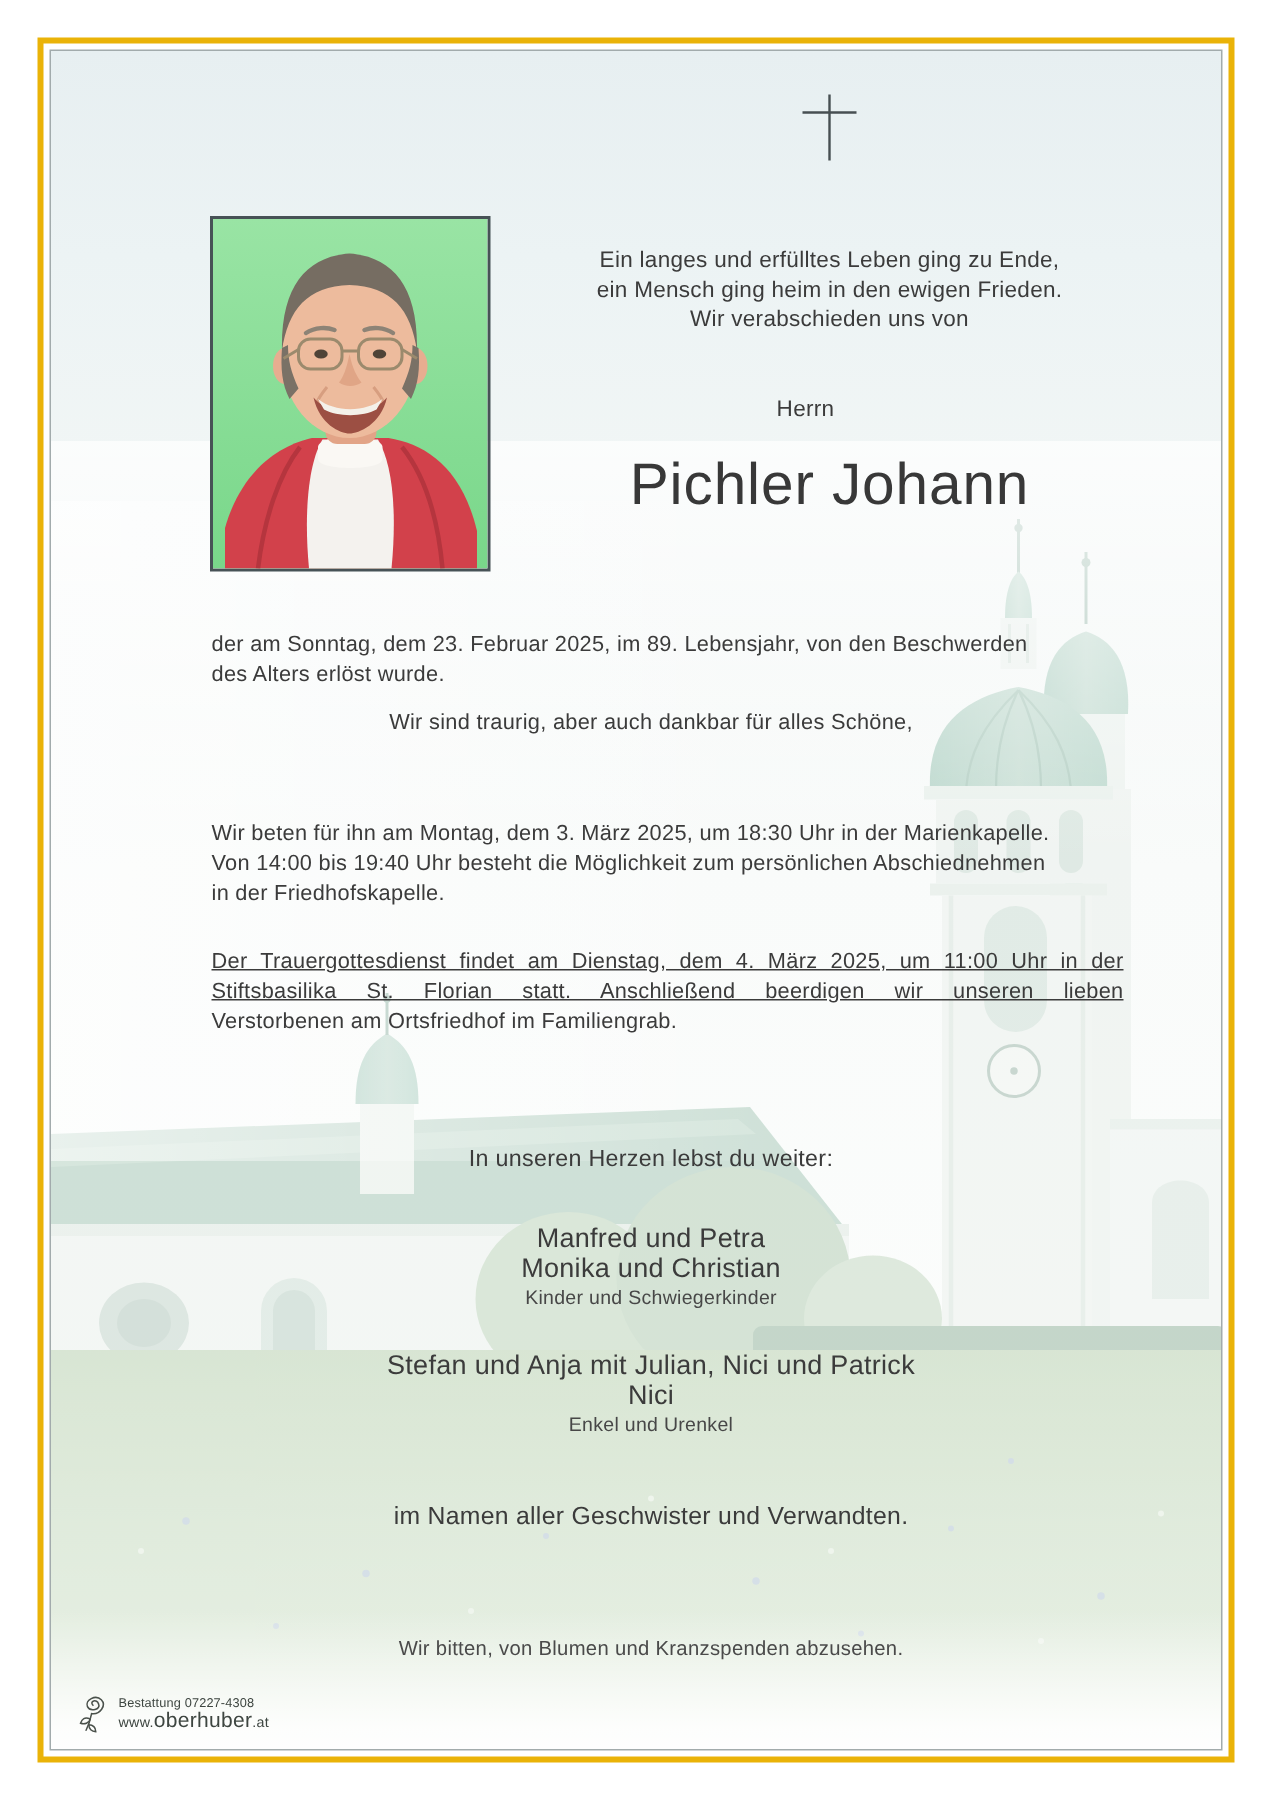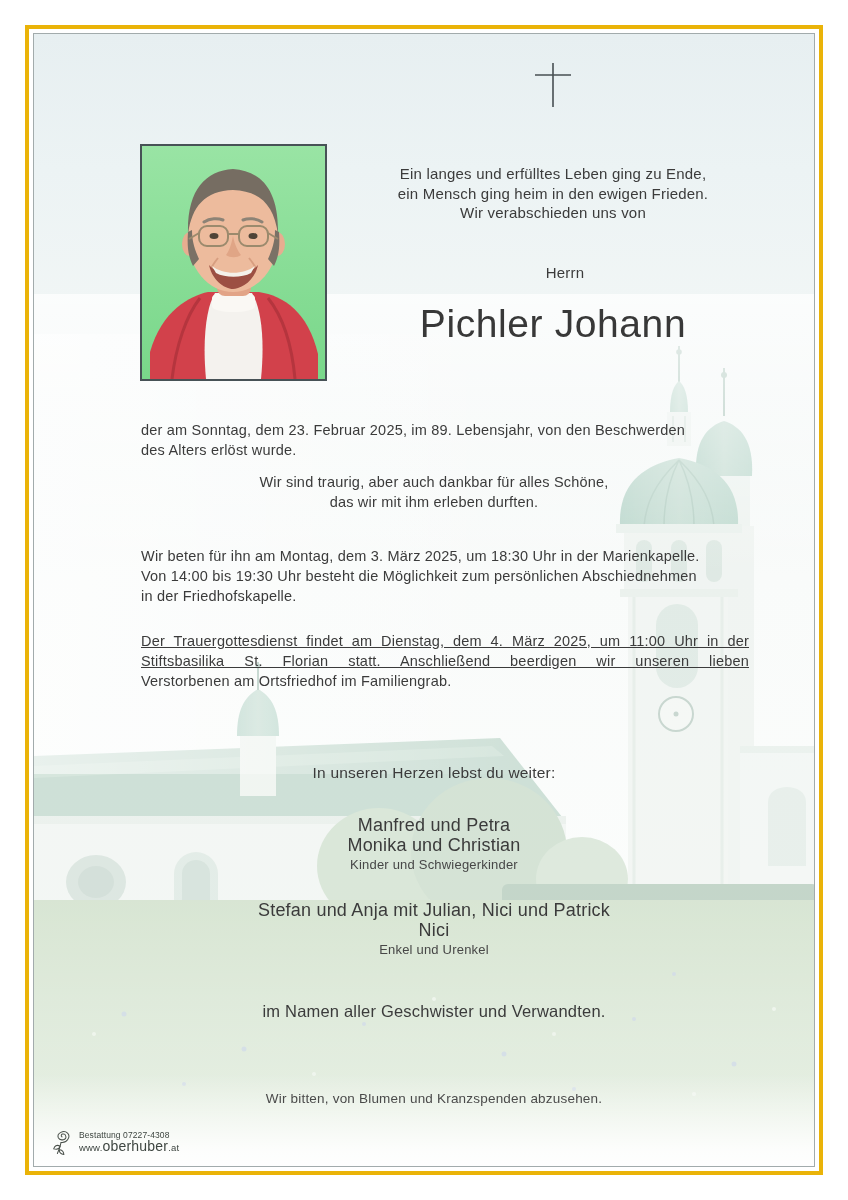--- a/index.html
+++ b/index.html
@@ -181,37 +181,36 @@
         <path d="M67,119 C78,132 105,132 116,119 C112,137 97,143 91,143 C85,143 71,137 67,119 Z" fill="#9c4f43"></path>
         <path d="M70,120 C81,129 102,129 113,120 L109,127 C100,132 83,132 74,127 Z" fill="#f4f1ea"></path>
       </svg>
 
       <div class="txt intro center" style="left:254px;top:130px;width:530px;">
         <span class="line">Ein langes und erfülltes Leben ging zu Ende,</span>
         <span class="line">ein Mensch ging heim in den ewigen Frieden.</span>
         <span class="line">Wir verabschieden uns von</span>
       </div>
 
-      <div class="txt center salutation" style="left:266px;top:230px;width:530px;">Herrn</div>
+      <div class="txt center salutation" style="left:238px;top:230px;width:530px;">Herrn</div>
 
       <div class="txt center deceased-name" style="left:254px;top:268px;width:530px;">Pichler Johann</div>
 
       <div class="txt" style="left:107px;top:386px;">
         <span class="line">der am Sonntag, dem 23. Februar 2025, im 89. Lebensjahr, von den Beschwerden</span>
         <span class="line">des Alters erlöst wurde.</span>
       </div>
 
       <div class="txt center" style="left:16px;top:438px;width:768px;">
         <span class="line">Wir sind traurig, aber auch dankbar für alles Schöne,</span>
-        <span class="line">das wir mit ihm erleben durften.</span>
       </div>
 
       <div class="txt" style="left:107px;top:512px;">
         <span class="line">Wir beten für ihn am Montag, dem 3. März 2025, um 18:30 Uhr in der Marienkapelle.</span>
-        <span class="line">Von 14:00 bis 19:30 Uhr besteht die Möglichkeit zum persönlichen Abschiednehmen</span>
+        <span class="line">Von 14:00 bis 19:40 Uhr besteht die Möglichkeit zum persönlichen Abschiednehmen</span>
         <span class="line">in der Friedhofskapelle.</span>
       </div>
 
       <div class="txt" style="left:107px;top:597px;">
         <span class="stretch">Der Trauergottesdienst findet am Dienstag, dem 4. März 2025, um 11:00 Uhr in der</span>
         <span class="stretch">Stiftsbasilika St. Florian statt. Anschließend beerdigen wir unseren lieben</span>
         <span class="line">Verstorbenen am Ortsfriedhof im Familiengrab.</span>
       </div>
 
       <div class="txt center hearts" style="left:16px;top:730px;width:768px;">In unseren Herzen lebst du weiter:</div>

